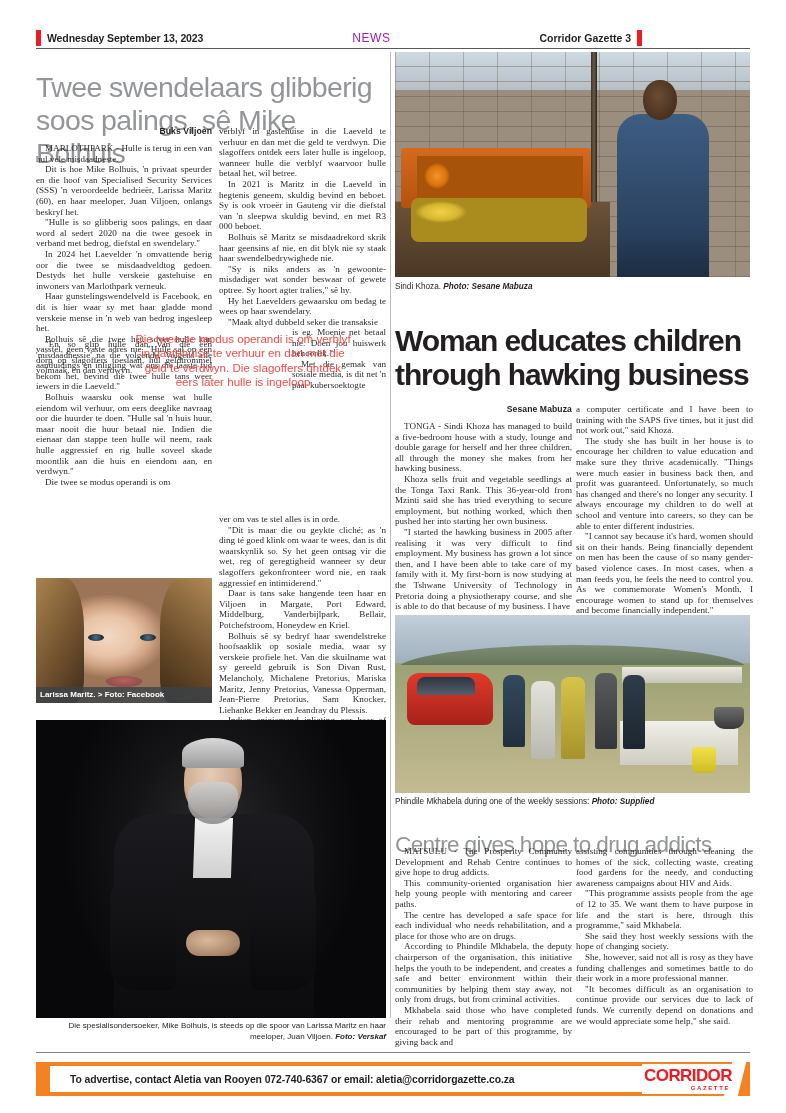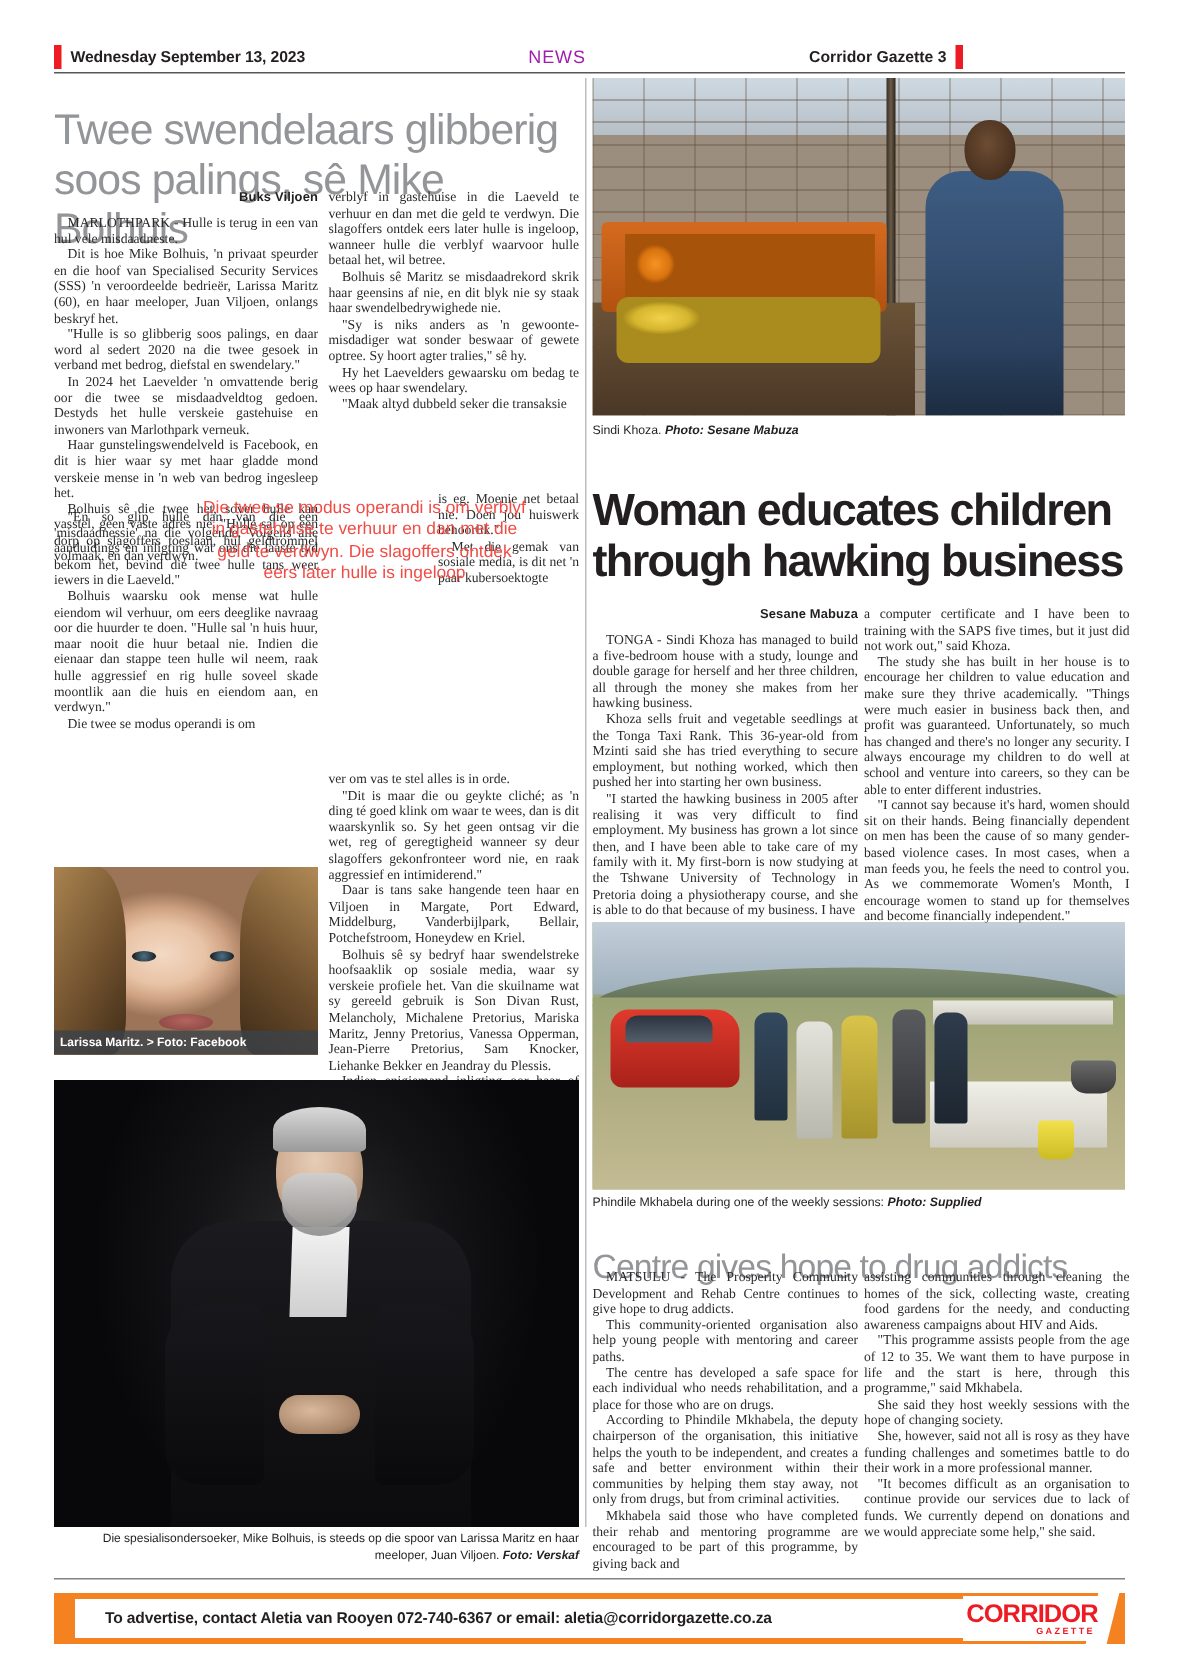--- a/index.html
+++ b/index.html
@@ -550,20 +550,21 @@
     <div class="col-body">
       <p>"En so glip hulle dan van die een 'misdaadnessie' na die volgende. Volgens alle aanduidings en inligting wat ons die laaste tyd bekom het, bevind die twee hulle tans weer iewers in die Laeveld."</p>
       <p>Bolhuis waarsku ook mense wat hulle eiendom wil verhuur, om eers deeglike navraag oor die huurder te doen. "Hulle sal 'n huis huur, maar nooit die huur betaal nie. Indien die eienaar dan stappe teen hulle wil neem, raak hulle aggressief en rig hulle soveel skade moontlik aan die huis en eiendom aan, en verdwyn."</p>
       <p>Die twee se modus operandi is om</p>
     </div>
   </div>
 
   <div id="col-a2">
     <div class="col-body">
       <p class="noind">verblyf in gastehuise in die Laeveld te verhuur en dan met die geld te verdwyn. Die slagoffers ontdek eers later hulle is ingeloop, wanneer hulle die verblyf waarvoor hulle betaal het, wil betree.</p>
+      <p>In 2021 is Maritz in die Laeveld in hegtenis geneem, skuldig bevind en beboet. Sy is ook vroeër in Gauteng vir die diefstal van 'n sleepwa skuldig bevind, en met R3 000 beboet.</p>
       <p>Bolhuis sê Maritz se misdaadrekord skrik haar geensins af nie, en dit blyk nie sy staak haar swendelbedrywighede nie.</p>
       <p>"Sy is niks anders as 'n gewoonte-misdadiger wat sonder beswaar of gewete optree. Sy hoort agter tralies," sê hy.</p>
       <p>Hy het Laevelders gewaarsku om bedag te wees op haar swendelary.</p>
       <p>"Maak altyd dubbeld seker die transaksie</p>
     </div>
   </div>
 
   <div id="col-a2-narrow">
     <div class="col-body">
       <p class="noind">is eg. Moenie net betaal nie. Doen jou huiswerk behoorlik."</p>
@@ -666,21 +667,21 @@
   <div class="cap-right" style="left:395px; top:796px; width:355px;">
     <span>Phindile Mkhabela during one of the weekly sessions:</span>
     <span class="credit">Photo: Supplied</span>
   </div>
 
   <h2 class="mid-headline">Centre gives hope to drug addicts</h2>
 
   <div id="col-c1">
     <div class="col-body">
       <p>MATSULU - The Prosperity Community Development and Rehab Centre continues to give hope to drug addicts.</p>
-      <p>This community-oriented organisation also help young people with mentoring and career paths.</p>
+      <p>This community-oriented organisation hier help young people with mentoring and career paths.</p>
       <p>The centre has developed a safe space for each individual who needs rehabilitation, and a place for those who are on drugs.</p>
       <p>According to Phindile Mkhabela, the deputy chairperson of the organisation, this initiative helps the youth to be independent, and creates a safe and better environment within their communities by helping them stay away, not only from drugs, but from criminal activities.</p>
       <p>Mkhabela said those who have completed their rehab and mentoring programme are encouraged to be part of this programme, by giving back and</p>
     </div>
   </div>
 
   <div id="col-c2">
     <div class="col-body">
       <p class="noind">assisting communities through cleaning the homes of the sick, collecting waste, creating food gardens for the needy, and conducting awareness campaigns about HIV and Aids.</p>
       <p>"This programme assists people from the age of 12 to 35. We want them to have purpose in life and the start is here, through this programme," said Mkhabela.</p>

